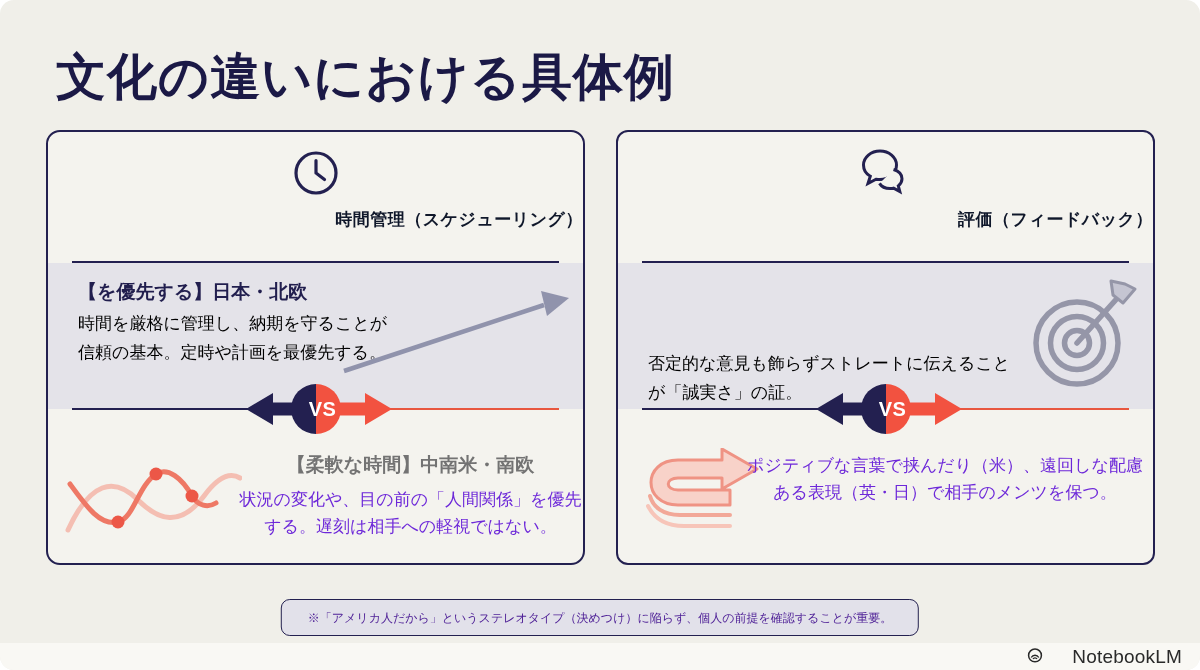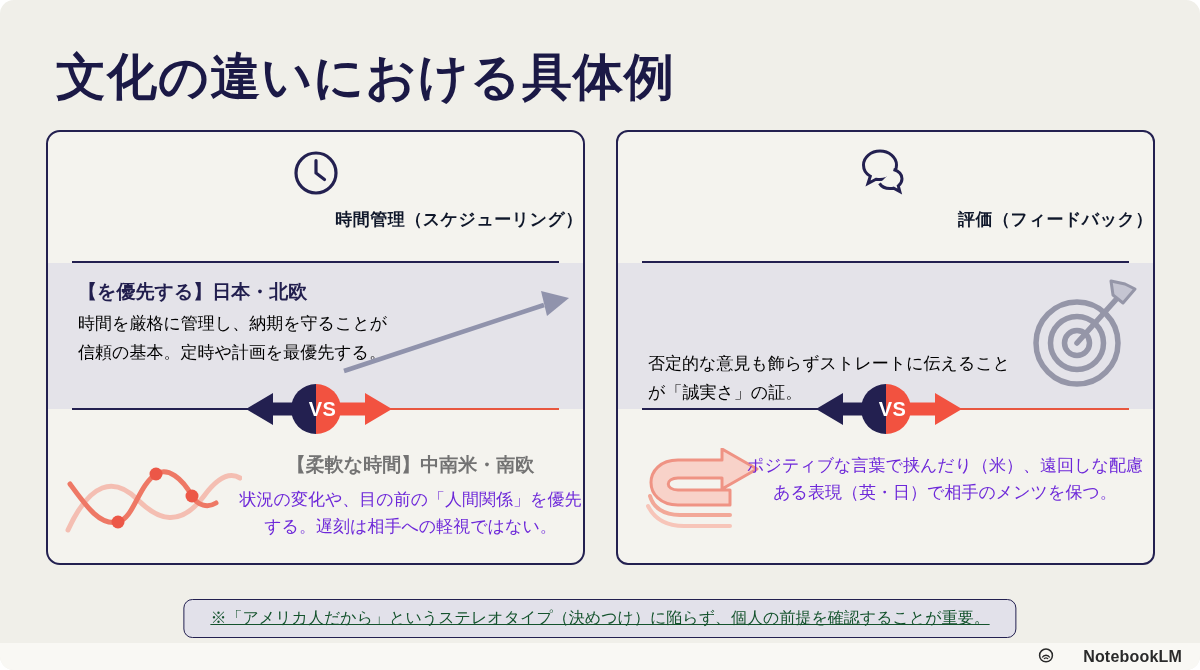--- a/index.html
+++ b/index.html
@@ -33,25 +33,25 @@
 
   .section-bottom-text{position:absolute;top:320px;text-align:center;}
   .card.left .section-bottom-text{left:190px;width:345px;}
   .card.right .section-bottom-text{left:128px;width:398px;}
   .sec-heading-coral{font-size:19px;font-weight:800;color:#737373;margin:0 0 8px 0;}
   .sec-body-center{font-size:17px;line-height:1.6;color:#6d28d9;margin:0;}
   .wavy-chart{position:absolute;left:14px;top:316px;}
   .uturn-arrow{position:absolute;left:18px;top:316px;}
 
   .note-box{position:absolute;left:50%;top:599px;transform:translateX(-50%);background:#e2e1ea;border:1.5px solid #232050;border-radius:9px;padding:8px 26px;white-space:nowrap;}
-  .note-text{font-size:16px;color:#14532d;font-weight:500;text-decoration:underline;}
+  .note-text{font-size:12px;color:#4c1d95;font-weight:500;}
 
   .footer-bar{position:absolute;left:0;right:0;bottom:0;height:27px;background:#f9f8f4;display:flex;align-items:center;justify-content:flex-end;padding-right:18px;box-sizing:border-box;}
   .brand{display:flex;align-items:center;gap:5px;color:#2a2a2a;}
-  .brand-label{font-size:16px;font-weight:700;letter-spacing:0.2px;margin-left:24px;}
+  .brand-label{font-size:19px;font-weight:400;letter-spacing:0.2px;margin-left:24px;}
 </style>
 </head>
 <body>
 
 <div class="stage">
 
   <div class="page-title">文化の違いにおける具体例</div>
 
   <div class="card left">
     <span class="card-icon">

